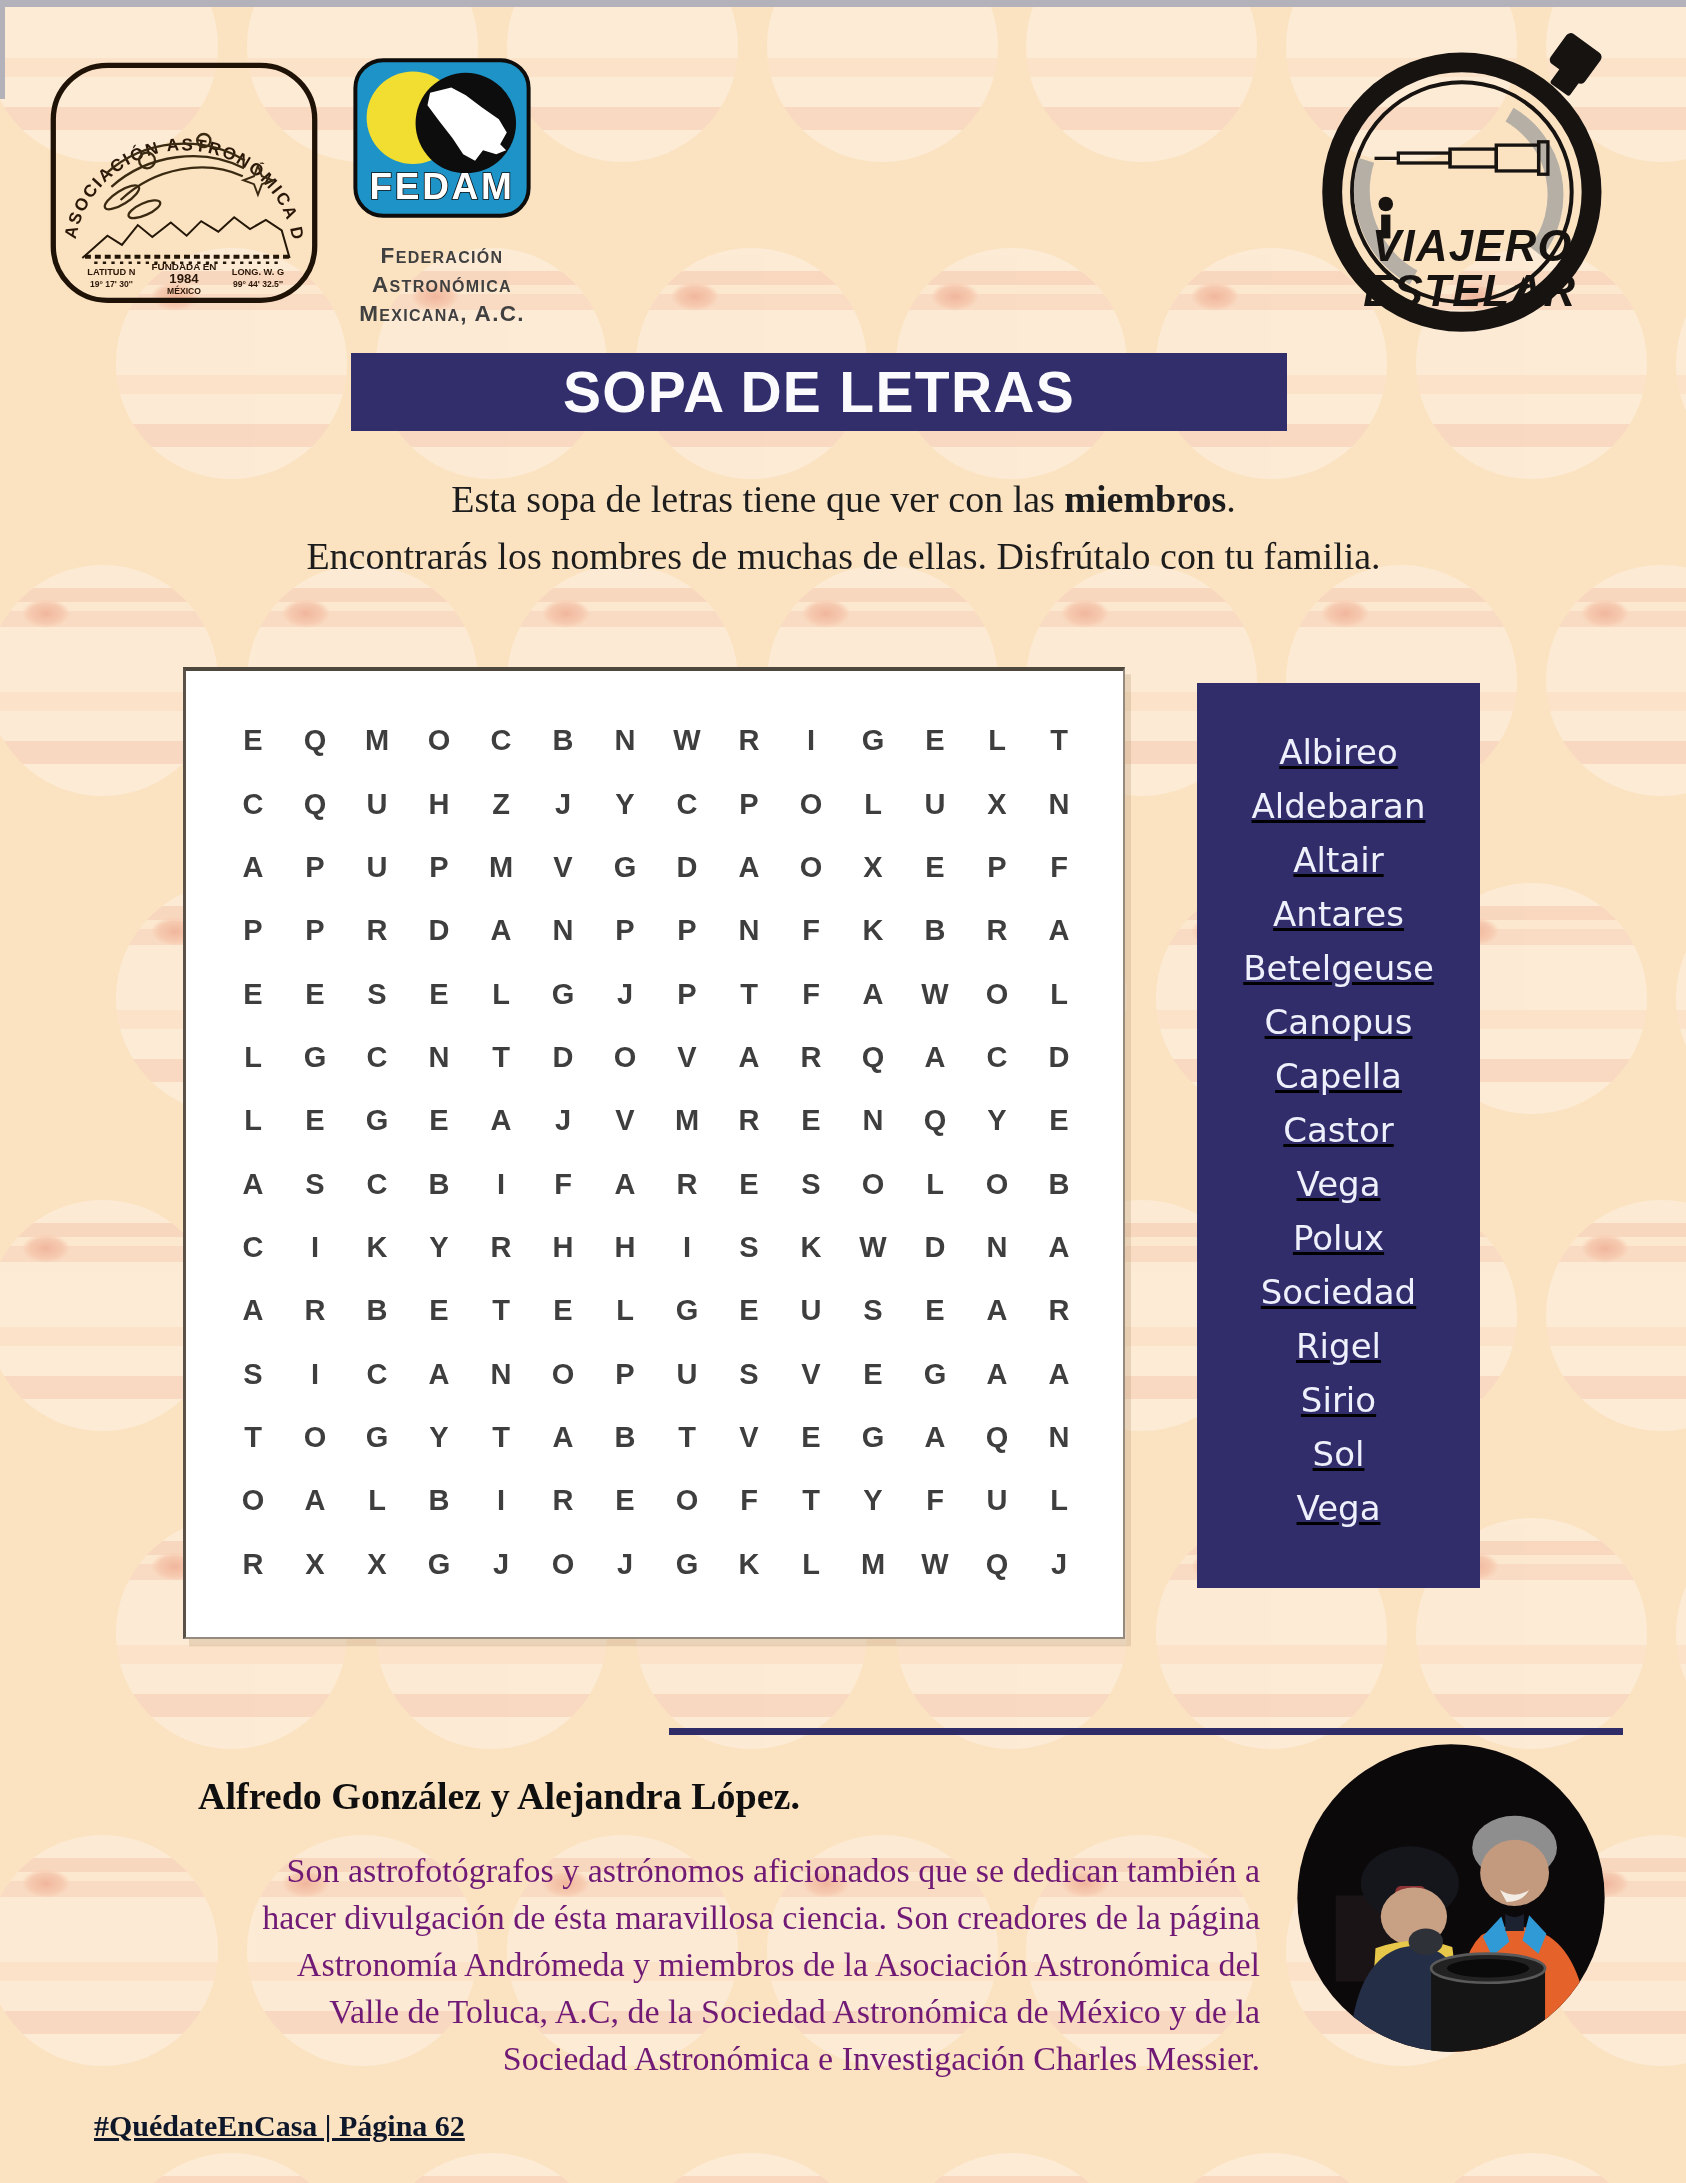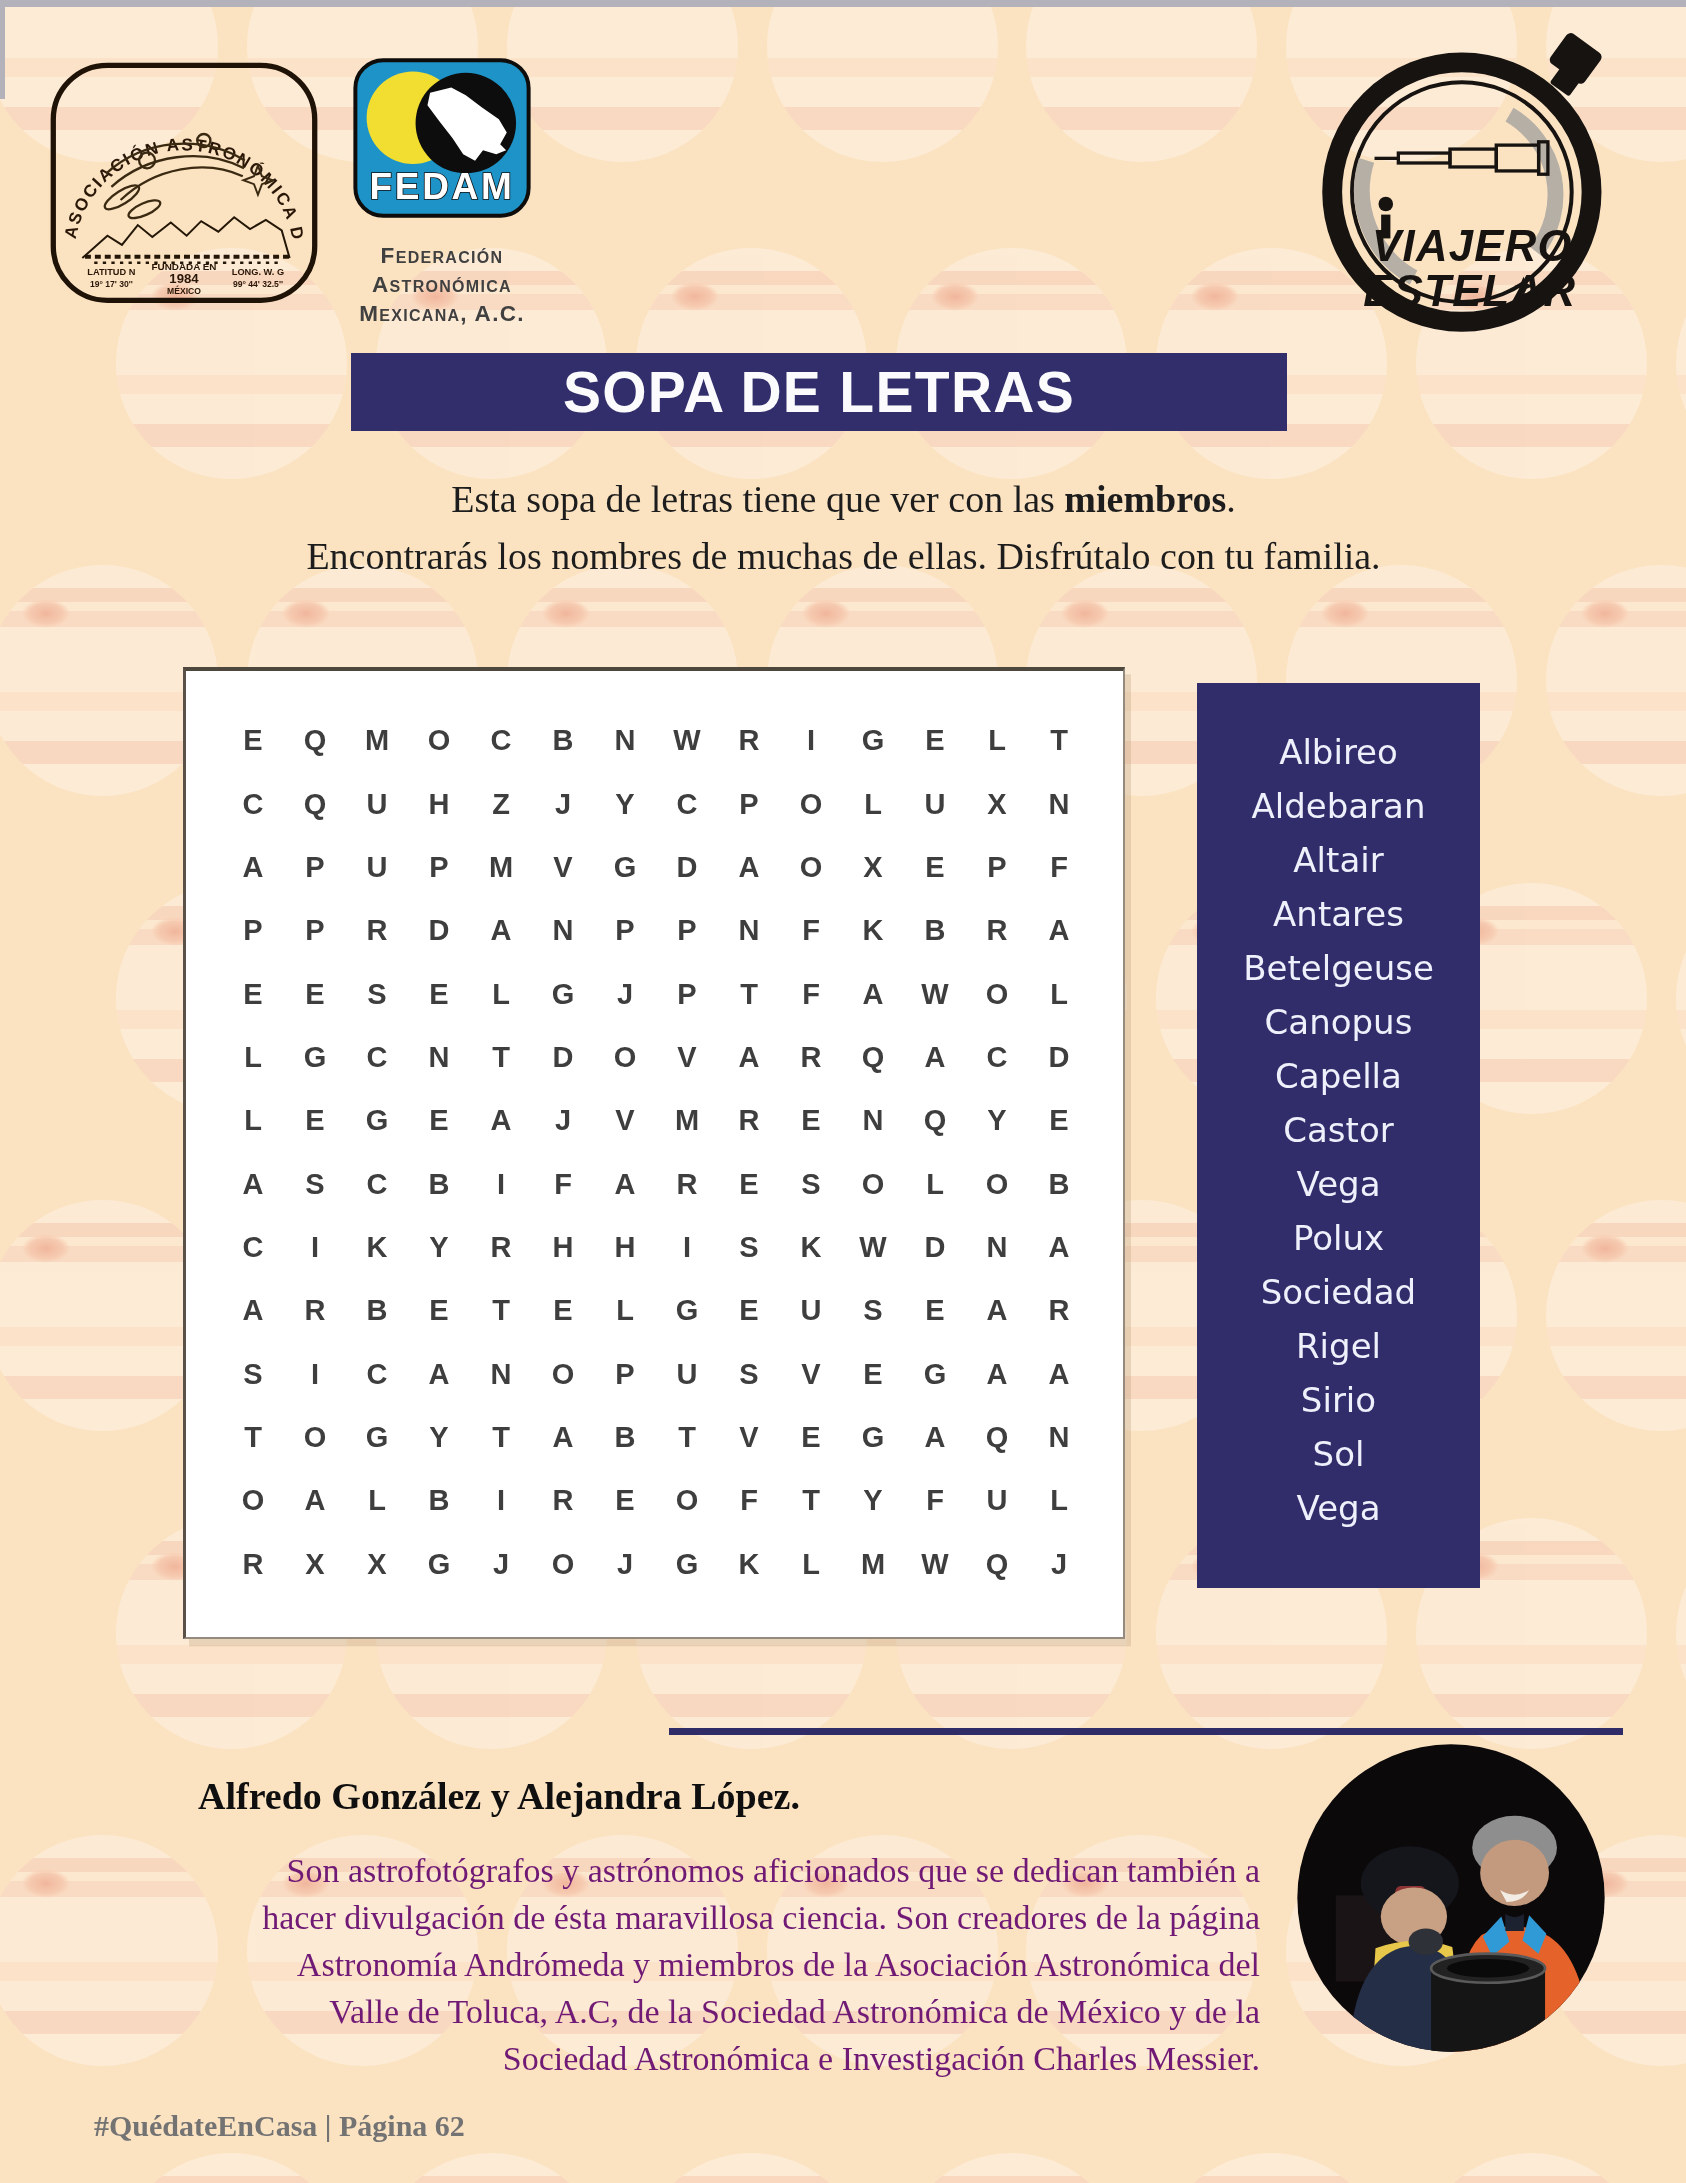--- a/index.html
+++ b/index.html
@@ -30,31 +30,31 @@
 
   .ws-panel { left:183px; top:667px; width:942px; height:972px; background:#ffffff;
     box-sizing:border-box; border-top:4px solid #4e473e; border-left:3.3px solid #5a5248;
     border-right:2px solid #948a7e; border-bottom:2px solid #948a7e;
     box-shadow:6px 7.3px 0 rgba(185,155,120,.30);
     display:grid; grid-template-columns:repeat(14,1fr); grid-template-rows:repeat(14,1fr);
     padding:38px 33px 41px 36px; }
   .ws-panel span { display:flex; align-items:center; justify-content:center;
     font:700 29px "Liberation Sans", sans-serif; color:#3f3e3e; }
 
-  .word-panel { left:1197px; top:683px; width:283px; height:905px; background:#312d6b; }
+  .word-panel { left:1197px; top:683px; width:283px; height:905px; background:#312d6b;text-decoration:underline; }
   .word-panel ul { margin:0; padding:42px 0 0 0; list-style:none; text-align:center; }
   .word-panel li { font:400 34px "DejaVu Sans", sans-serif; color:#eef0fb; line-height:54px; }
 
   .authors-rule { left:669px; top:1728px; width:954px; height:7.3px; background:#2f2c68; }
   .authors-heading { left:198px; top:1774px; width:1062px; 
     font:700 38px "Liberation Serif", serif; color:#0f0f0f; }
   .authors-bio { left:222px; top:1847px; width:1038px; text-align:right;
     font:400 34px "Liberation Serif", serif; color:#701a75; line-height:47px; }
 
-  .footer-text { left:94px; top:2109px; font:600 30px "Liberation Serif", serif; color:#737373; }
+  .footer-text { left:94px; top:2109px; font:600 30px "Liberation Serif", serif; color:#0f172a;text-decoration:underline; }
 
   .logo-aavt { left:48px; top:60px; }
   .logo-fedam { left:352px; top:57px; width:180px; text-align:center; }
   .fedam-caption { margin-top:20px; font:700 22.5px "Liberation Sans", sans-serif;
     font-variant:small-caps; letter-spacing:1.3px; color:#404040; line-height:29px; }
   .logo-viajero { left:1311px; top:28px; }
   .authors-photo { left:1296px; top:1743px; }
 </style>
 </head>
 <body>

